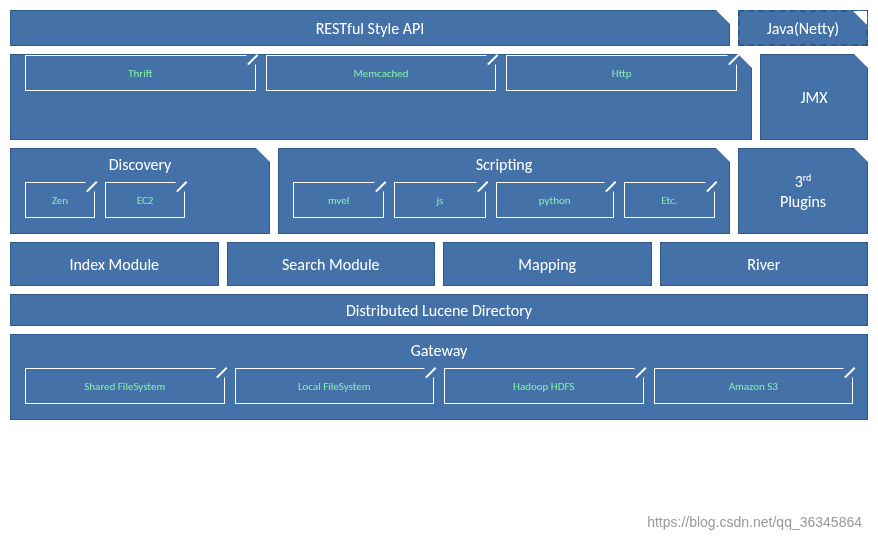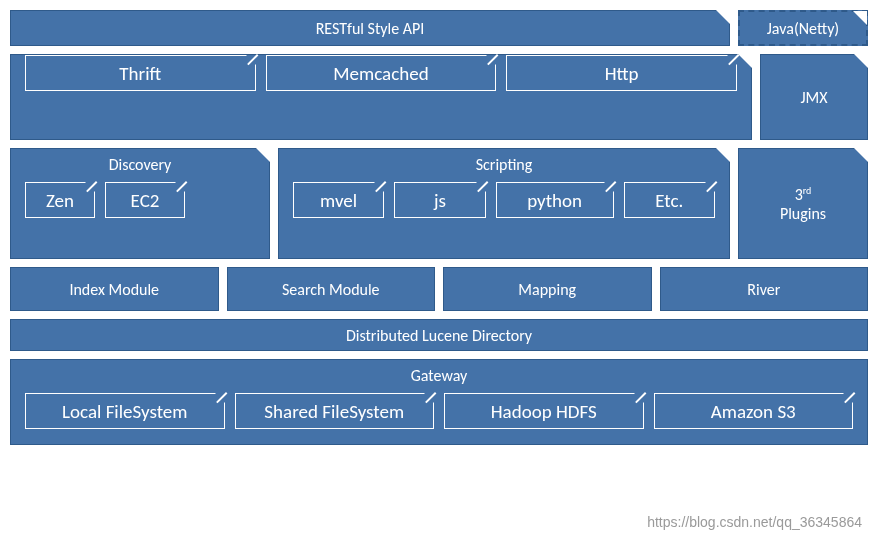--- a/index.html
+++ b/index.html
@@ -57,22 +57,22 @@
       flex-direction: column;
       justify-content: flex-start;
     }
     .container-block .title {
       padding: 6px 0 8px 0;
       font-size: 16px;
     }
     .sub {
       background: #4472a8;
       border: 1.5px solid #ffffff;
-      color: #ffffff;
-      font-size: 19px;
+      color: #86efac;
+      font-size: 11px;
       display: flex;
       align-items: center;
       justify-content: center;
       position: relative;
       height: 36px;
     }
     .sub.notch::before {
       content: '';
       position: absolute;
       top: -1px;
@@ -129,21 +129,21 @@
         <div class="sub notch" style="flex:1;">
             <span>Http</span>
           </div>
       </div>
     </div>
     <div class="block notch" style="width:108px;">
       <span>JMX</span>
     </div>
   </div>
 
-  <div class="row" style="height:111px;">
+  <div class="row" style="height:86px;">
     <div class="block notch container-block" style="width:260px;">
       <div class="title">Discovery</div>
       <div class="inner-row" style="justify-content:flex-start;">
         <div class="sub notch" style="width:70px;">
             <span>Zen</span>
           </div>
         <div class="sub notch" style="width:80px;">
             <span>EC2</span>
           </div>
       </div>
@@ -190,26 +190,26 @@
     <div class="block" style="flex:1;height:32px;">
       <span>Distributed Lucene Directory</span>
     </div>
   </div>
 
   <div class="row">
     <div class="block container-block" style="flex:1;height:86px;">
       <div class="title">Gateway</div>
       <div class="inner-row">
         <div class="sub notch" style="flex:1;">
+            <span>Shared FileSystem</span>
+          </div>
+        <div class="sub notch" style="flex:1;">
             <span>Local FileSystem</span>
           </div>
         <div class="sub notch" style="flex:1;">
-            <span>Shared FileSystem</span>
-          </div>
-        <div class="sub notch" style="flex:1;">
             <span>Hadoop HDFS</span>
           </div>
         <div class="sub notch" style="flex:1;">
             <span>Amazon S3</span>
           </div>
       </div>
     </div>
   </div>
 
 </div>

